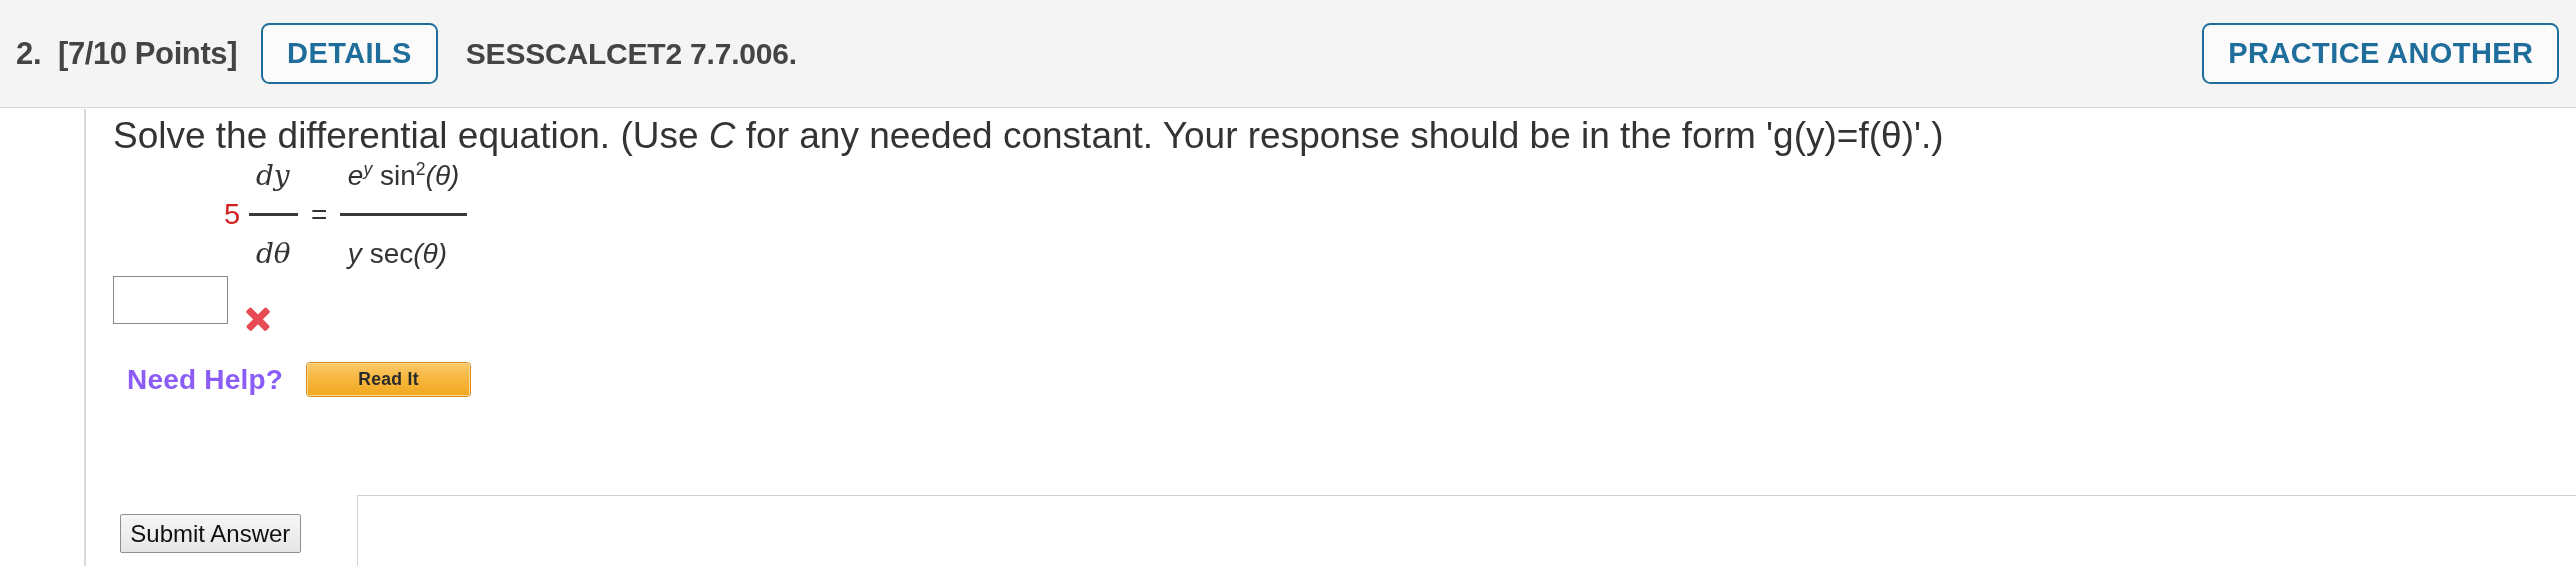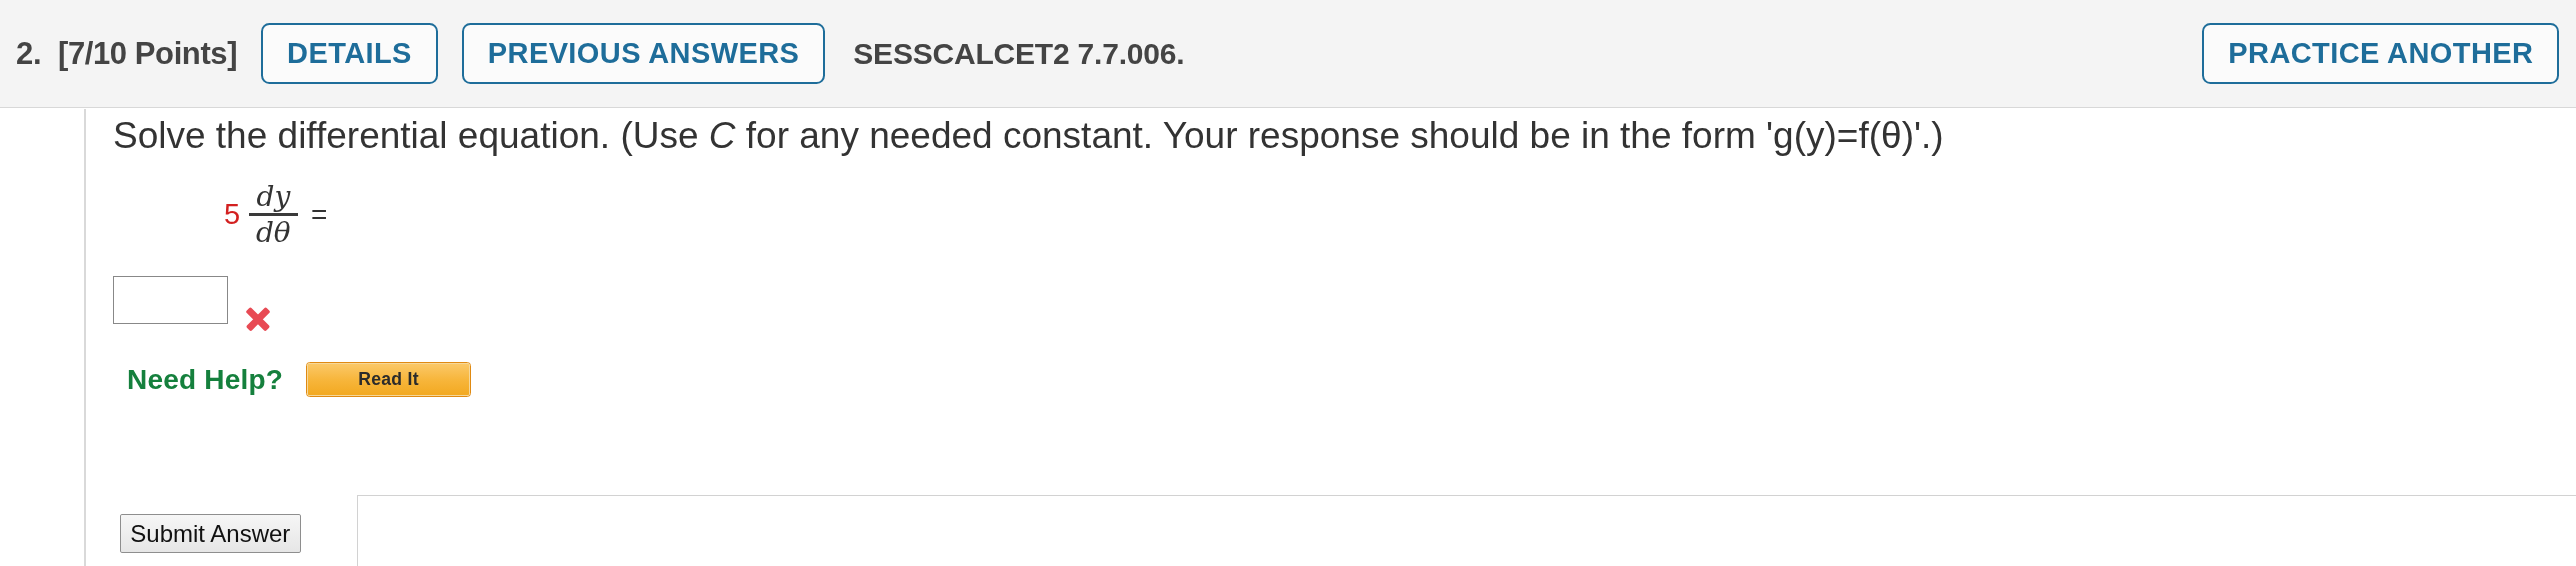--- a/index.html
+++ b/index.html
@@ -127,23 +127,23 @@
   .coef {
     color: #d32020;
     font-size: 29px;
     font-weight: normal;
     font-family: "Liberation Sans", sans-serif;
     margin-right: 8.4px;
   }
   .frac {
     display: inline-flex;
     flex-direction: column;
-    align-items: center;
     vertical-align: middle;
     line-height: 1;
+    gap: 21px;
   }
   .frac .num,
   .frac .den {
     padding: 2.8px 7.4px;
     white-space: nowrap;
   }
   .frac .bar {
     width: 100%;
     height: 2.8px;
     background: #3a3a3a;
@@ -218,21 +218,21 @@
   .help-row {
     margin-top: 11px;
     margin-left: 14px;
     display: flex;
     align-items: center;
     height: 43px;
   }
   .help-label {
     font-size: 28px;
     font-weight: bold;
-    color: #15803d;
+    color: #8b5cf6;
     letter-spacing: 0.2px;
     white-space: nowrap;
   }
   .readit {
     margin-left: 23px;
     display: inline-flex;
     align-items: center;
     justify-content: center;
     width: 165px;
     height: 35px;
@@ -298,21 +298,20 @@
 </head>
 <body>
 
 <div class="page">
 
   <div class="qheader">
     <span class="qnum">2.</span>
     <span class="qpoints">[7/10 Points]</span>
 
     <span class="hdr-btn">DETAILS</span>
-    <span class="hdr-btn">PREVIOUS ANSWERS</span>
 
     <span class="qcode">SESSCALCET2 7.7.006.</span>
 
     <span class="hdr-spacer"></span>
 
     <span class="hdr-right">
       <span class="hdr-btn">PRACTICE ANOTHER</span>
     </span>
   </div>
 
@@ -329,20 +328,25 @@
         <span class="coef">5</span>
 
         <span class="frac">
           <span class="num"><span class="mi">d</span><span class="mi">y</span></span>
           <span class="bar"></span>
           <span class="den"><span class="mi">d</span><span class="mi">θ</span></span>
         </span>
 
         <span class="eqsign">=</span>
 
+        <span class="frac">
+          <span class="num"><span class="mi-sans">e</span><span class="mi-sans sup">y</span><span class="mo-up">&nbsp;</span><span class="mo-up">sin</span><span class="mo-up sup">2</span><span class="mi-sans">(θ)</span></span>
+          <span class="bar"></span>
+          <span class="den"><span class="mi-sans">y</span><span class="mo-up">&nbsp;</span><span class="mo-up">sec</span><span class="mi-sans">(θ)</span></span>
+        </span>
 
       </div>
 
       <div class="answer-row">
         <input class="answer-input" type="text" placeholder="" style="">
         <span class="xmark"></span>
       </div>
 
       <div class="help-row">
         <span class="help-label">Need Help?</span>

